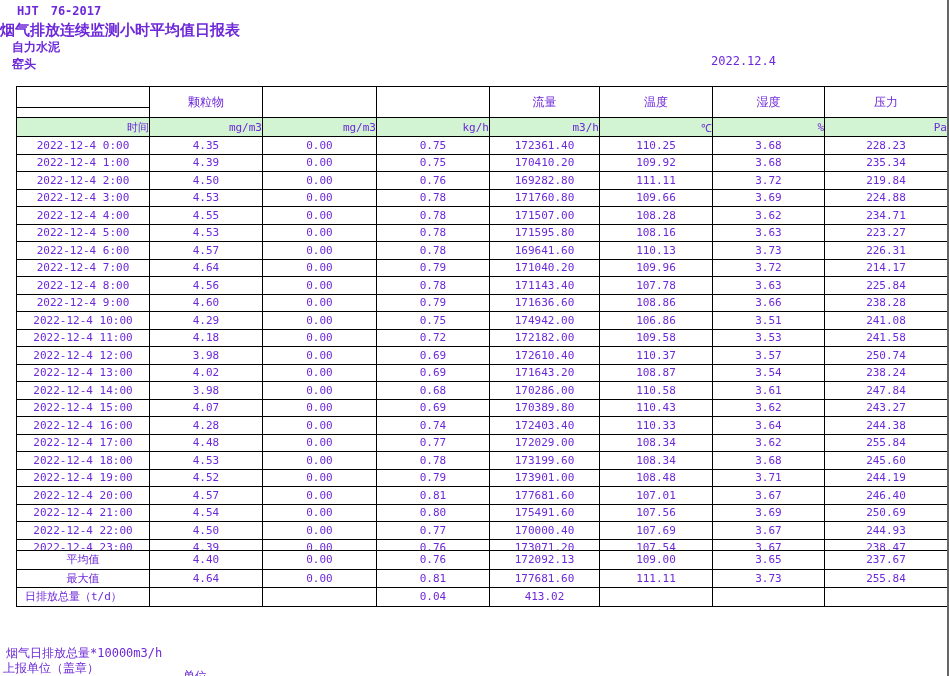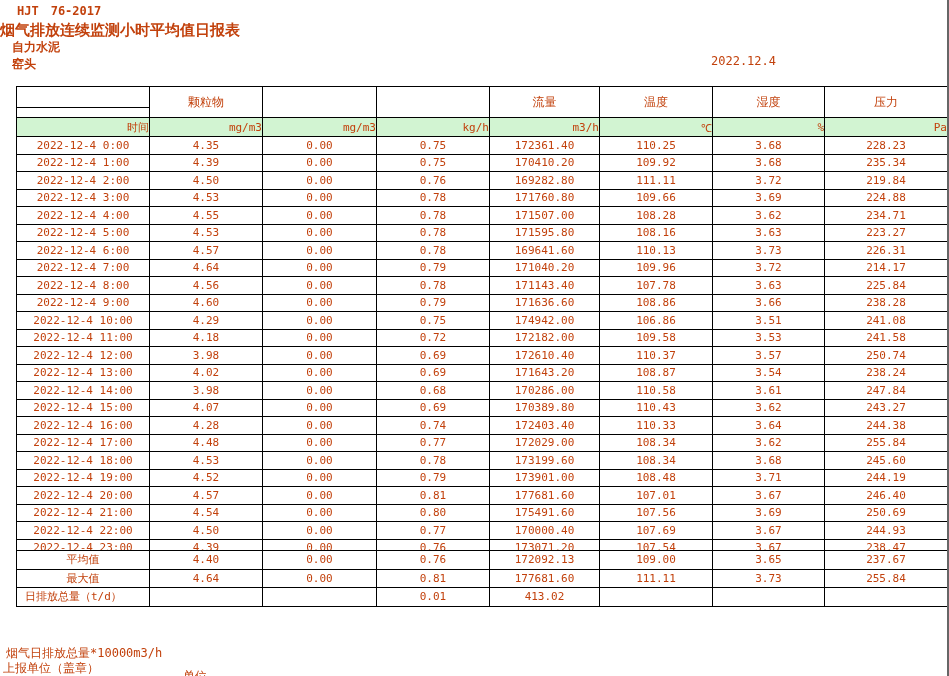--- a/index.html
+++ b/index.html
@@ -1,19 +1,19 @@
 <!DOCTYPE html>
 <html style="--green: #d2f4d2;"><head>
 <meta charset="utf-8">
 <style>
   html,body{margin:0;padding:0;background:#fff;}
   .page{
     position:relative;width:949px;height:676px;background:#ffffff;
     font-family:"DejaVu Sans Mono","Liberation Mono",monospace;
-    color:#c2410c;overflow:hidden;border-right:2px solid #666;box-sizing:border-box;
+    color:#6d28d9;overflow:hidden;border-right:2px solid #666;box-sizing:border-box;
   }
   .abs{position:absolute;white-space:nowrap;}
   .standard{left:17px;top:3px;font-size:12px;font-weight:bold;}
   .title{left:0;top:21px;width:100%;text-align:left;font-size:15px;font-weight:bold;}
   .company{left:12px;top:39px;font-size:12px;font-weight:bold;}
   .station{left:12px;top:56px;font-size:12px;font-weight:bold;}
   .rdate{left:711px;top:54px;font-size:12px;}
   table{border-collapse:collapse;table-layout:fixed;position:absolute;left:16px;background:#fff;}
   .main-table{top:86px;width:931px;}
   .summary-table{top:550px;width:931px;}
@@ -359,21 +359,21 @@
           <td data-name="summary-value-cell">0.81</td>
           <td data-name="summary-value-cell">177681.60</td>
           <td data-name="summary-value-cell">111.11</td>
           <td data-name="summary-value-cell">3.73</td>
           <td data-name="summary-value-cell">255.84</td>
         </tr>
         <tr data-name="summary-row-daily-total">
           <td data-name="summary-label-cell">日排放总量（t/d）</td>
           <td data-name="summary-value-cell"></td>
           <td data-name="summary-value-cell"></td>
-          <td data-name="summary-value-cell">0.01</td>
+          <td data-name="summary-value-cell">0.04</td>
           <td data-name="summary-value-cell">413.02</td>
           <td data-name="summary-value-cell"></td>
           <td data-name="summary-value-cell"></td>
           <td data-name="summary-value-cell"></td>
         </tr>
       </tbody>
   </table>
 
   <div class="abs footer-note" data-name="footer-note">烟气日排放总量*10000m3/h</div>
   <div class="abs footer-line2" data-name="footer-line2">

